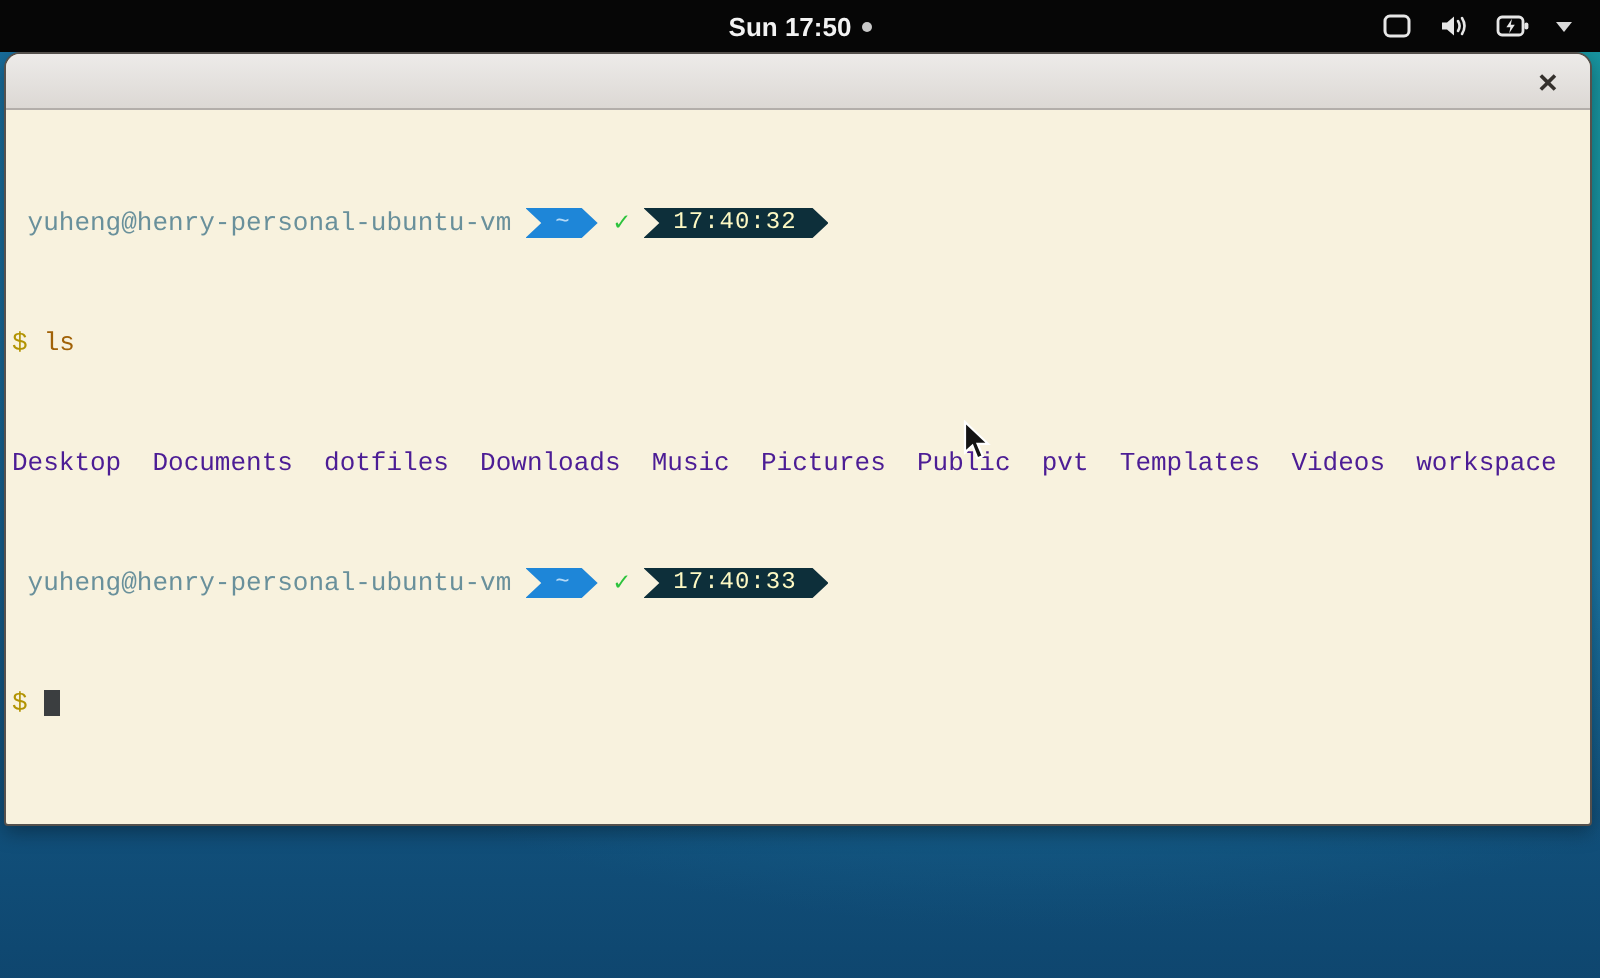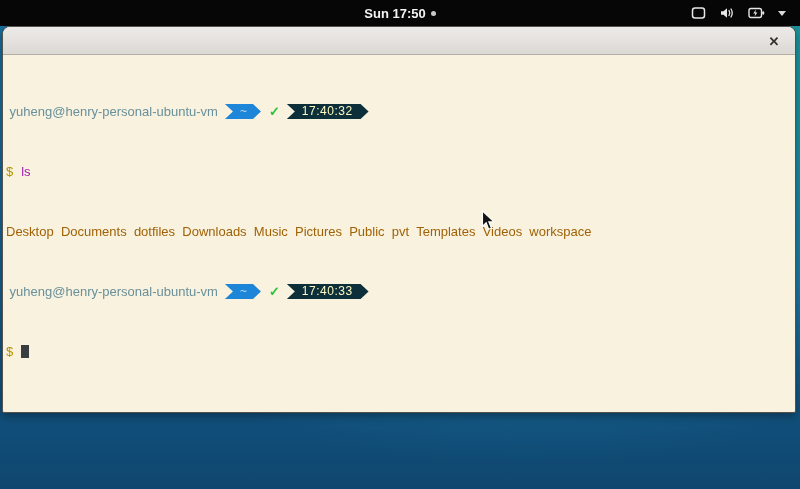--- a/index.html
+++ b/index.html
@@ -44,35 +44,35 @@
   .title { font-size:13px; font-weight:700; color:#3d3846; }
   .close-btn {
     position:absolute; right:10px; top:3px; width:22px; height:22px;
     display:flex; align-items:center; justify-content:center;
     color:#35312d; font-size:13px; font-weight:700; cursor:pointer;
   }
 
   
   .term {
     height:278px; padding:4px 3px 0 3px;
-    font-family:Liberation Sans, sans-serif; font-size:13px; line-height:15px;
+    font-family:Liberation Mono, monospace; font-size:13px; line-height:15px;
     color:#444; white-space:pre;
   }
   .tline { height:15px; display:flex; align-items:center; white-space:pre; }
   .userhost { color:#69909b; }
   .pl-seg {
     display:inline-flex; align-items:center; height:15px; font-size:12px;
     clip-path:polygon(0 0, calc(100% - 8px) 0, 100% 50%, calc(100% - 8px) 100%, 0 100%, 8px 50%);
   }
   .seg-path { background:#1e86d8; color:#b5d9f5; padding:0 14px 0 15px; margin-left:7px; }
   .seg-time { background:#0d2f3a; color:#fef9c3; padding:0 16px 0 15px; margin-left:7px; letter-spacing:0.5px; }
   .check { color:#2cc33c; font-weight:700; margin-left:8px; font-size:13px; }
   .dollar { color:#b29300; }
-  .cmd { color:#a21caf; margin-left:8px; }
-  .dirs { color:#a16207; }
+  .cmd { color:#a16207; margin-left:8px; }
+  .dirs { color:#4c1d95; }
   .cursor-block { display:inline-block; width:8px; height:13px; background:#3b3e40; margin-left:8px; }
 
   
   .mouse { position:absolute; left:481px; top:210px; z-index:50; pointer-events:none; }
 </style>
 </head>
 <body>
 
 <div class="desktop"></div>
 

